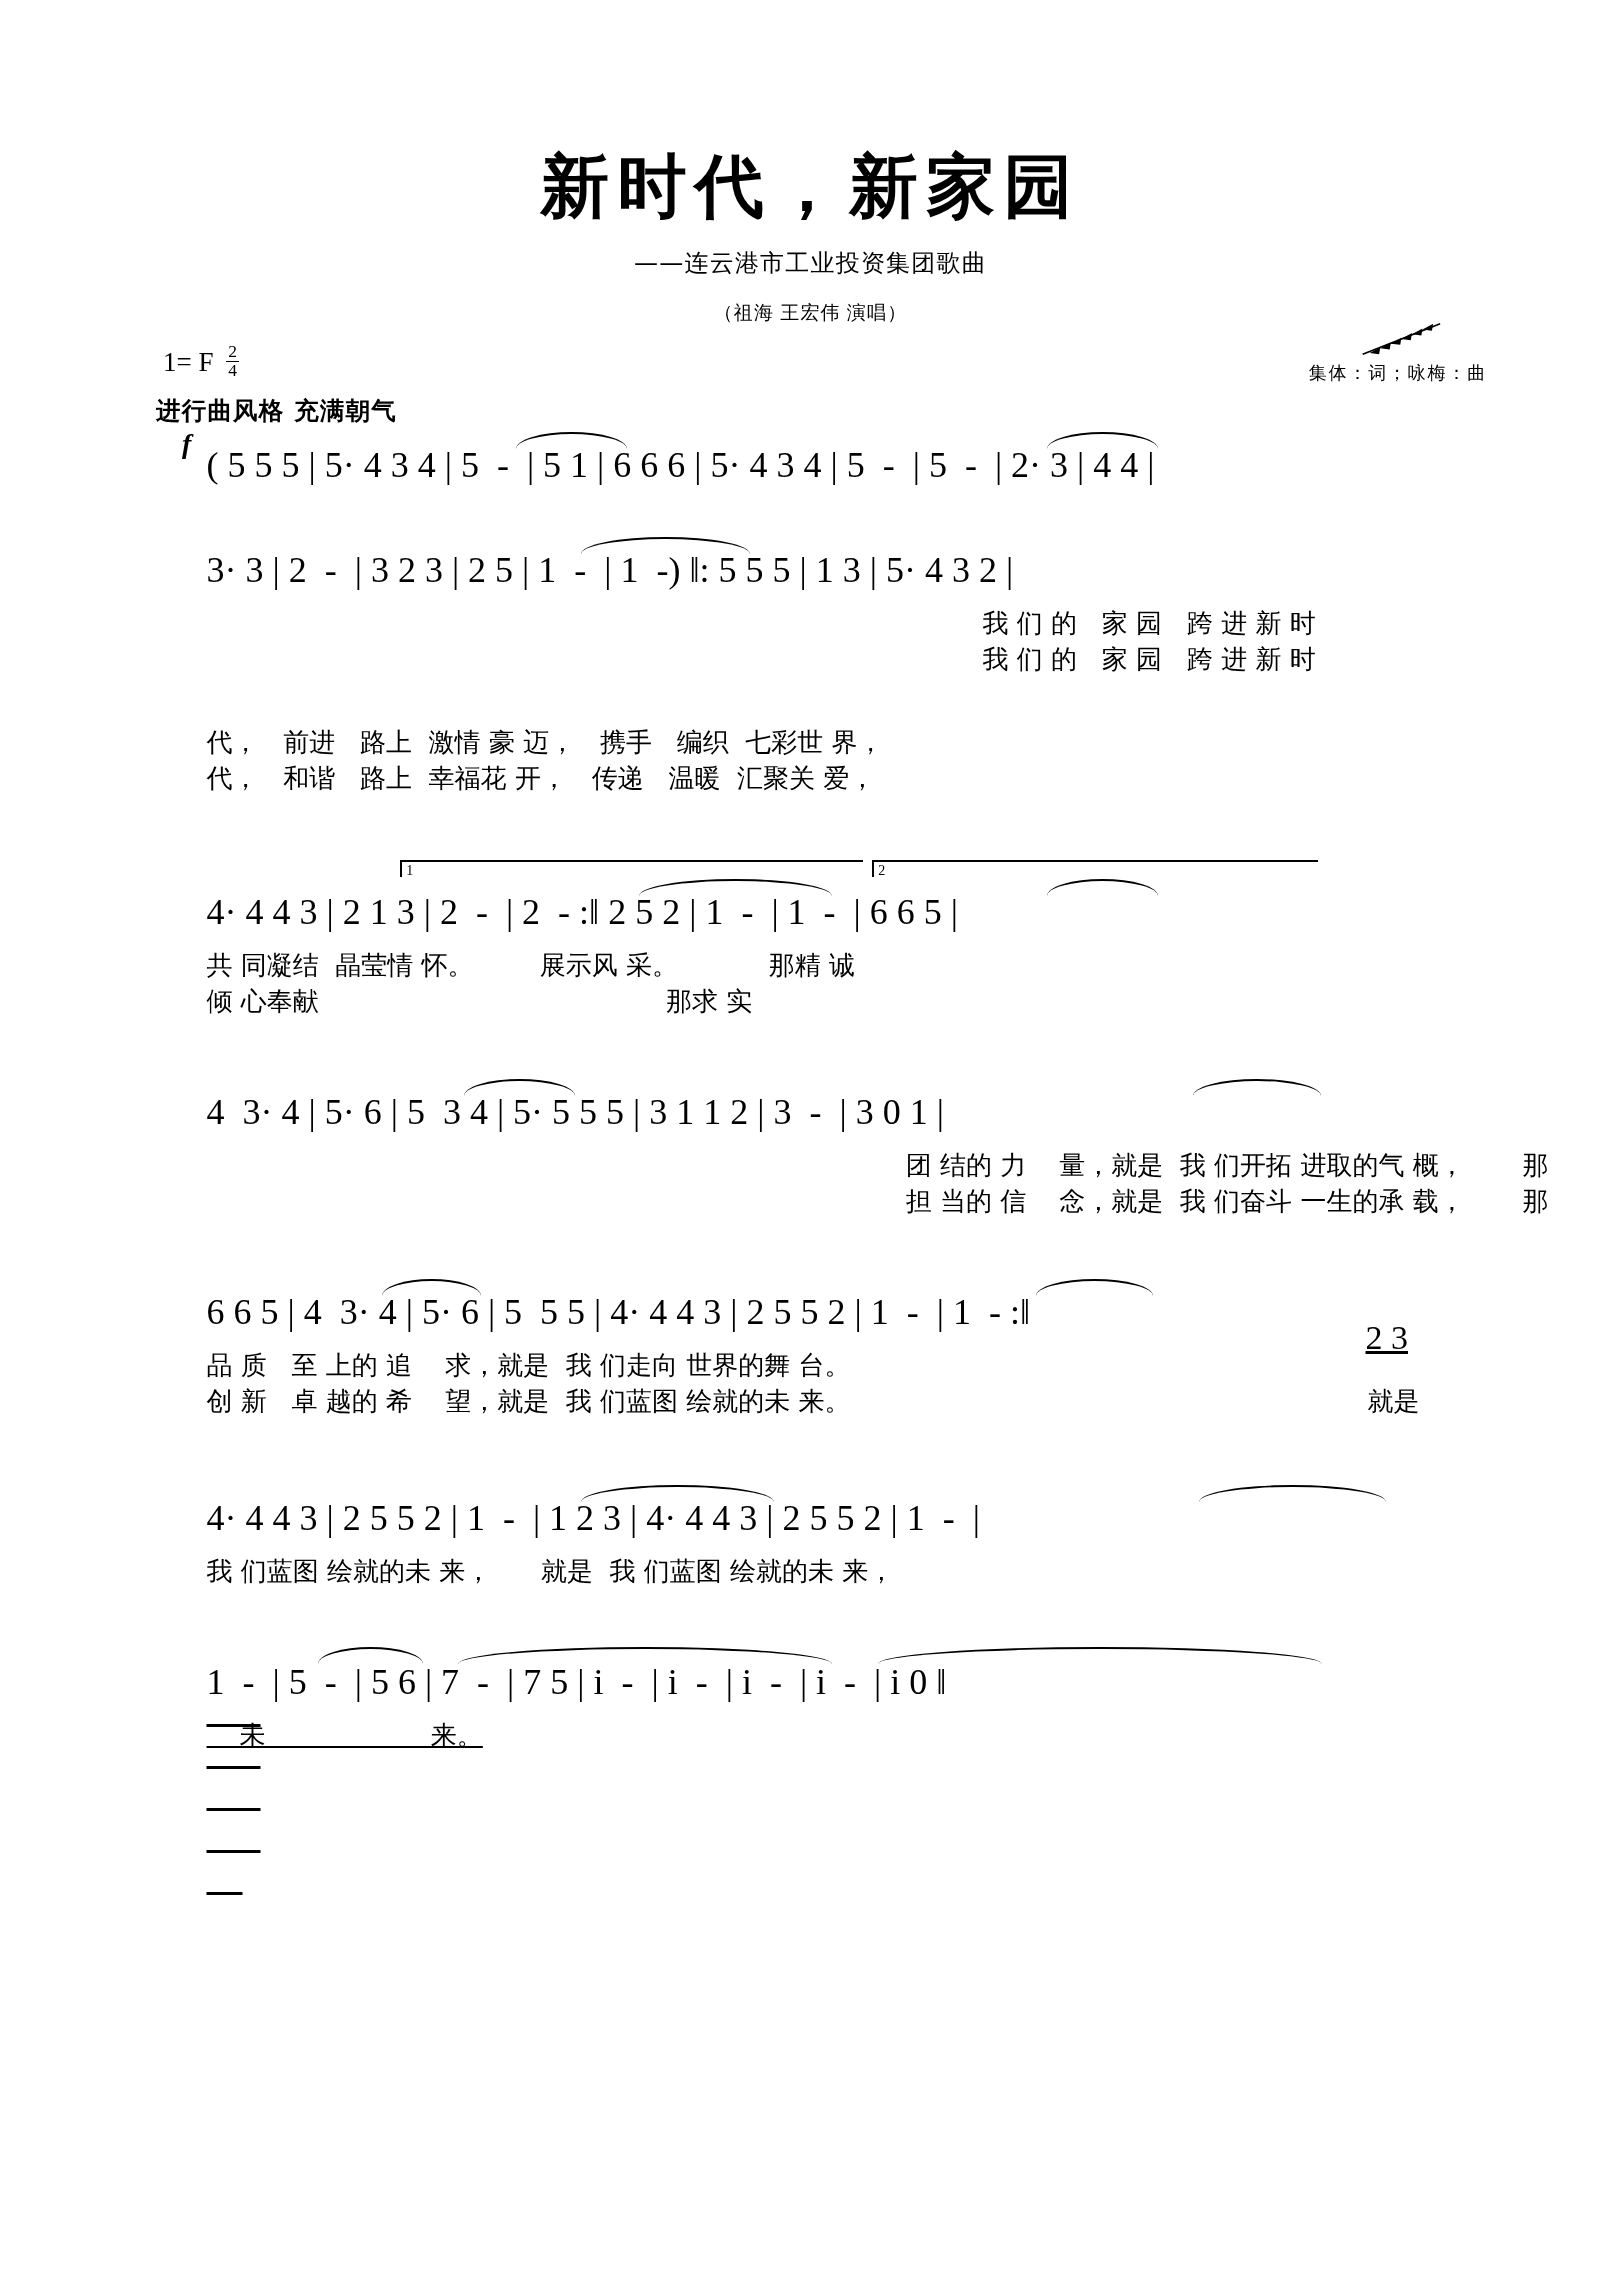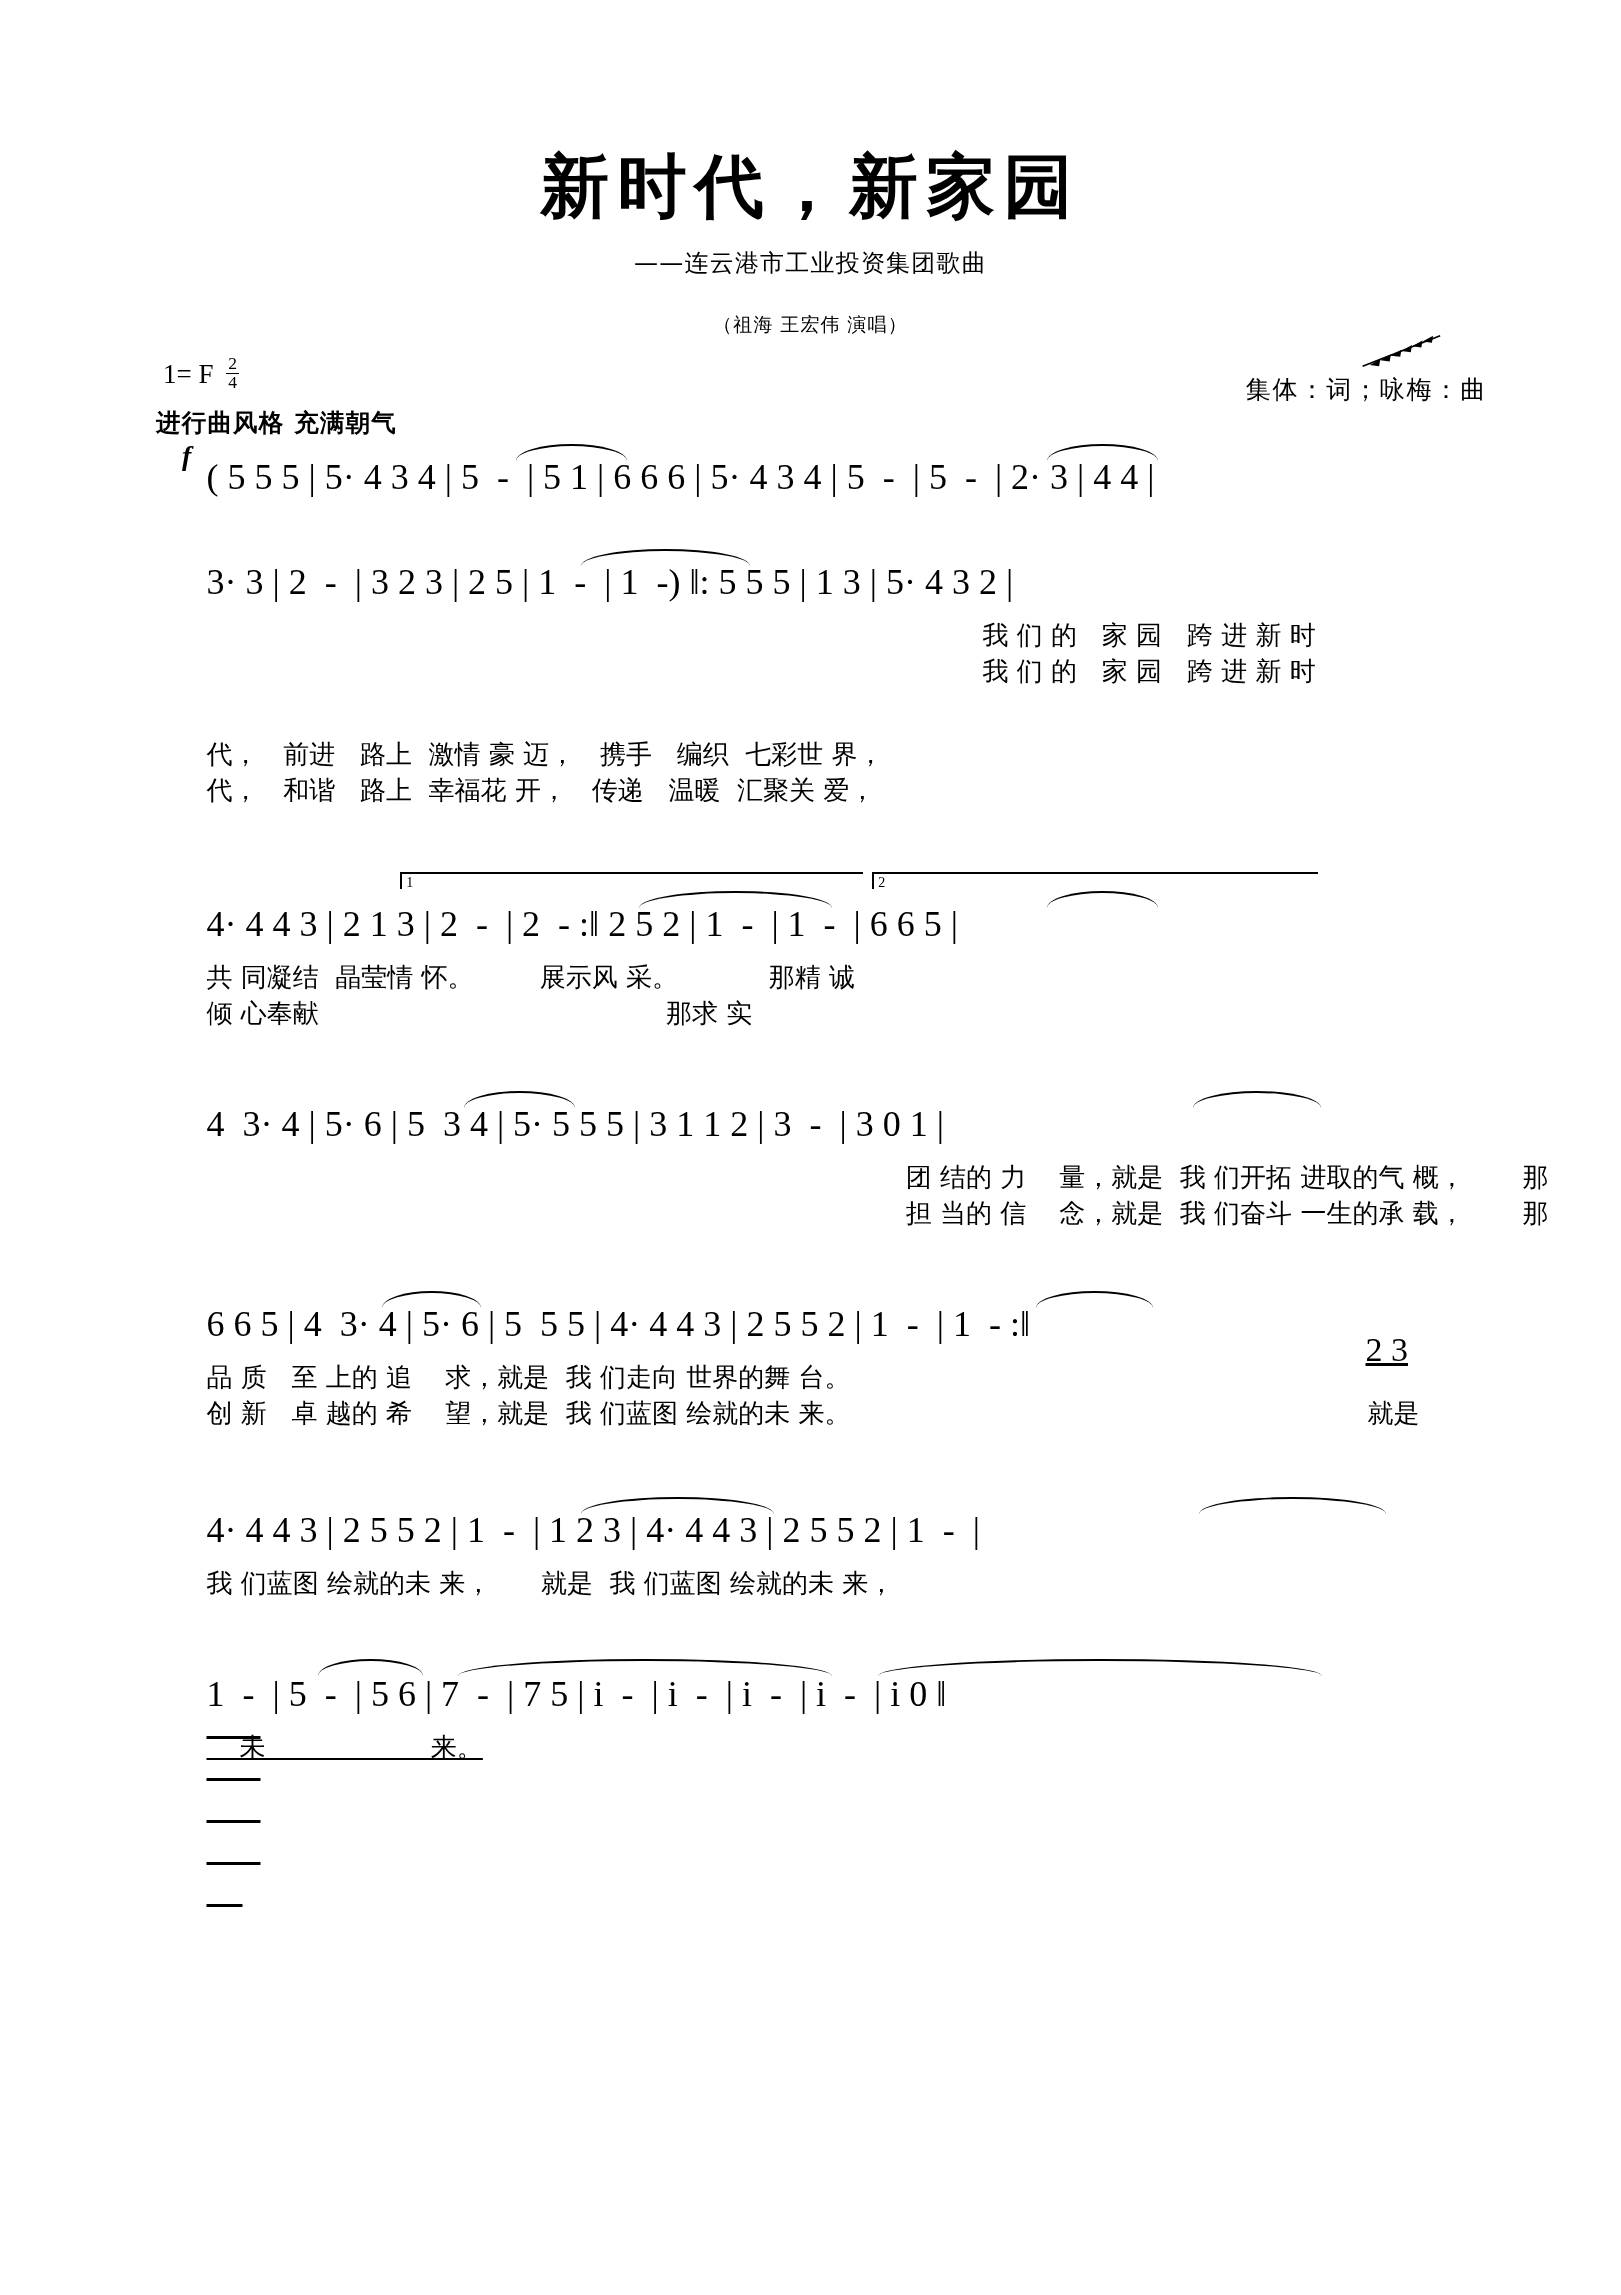--- a/index.html
+++ b/index.html
@@ -34,23 +34,23 @@
   }
   .subtitle {
     text-align: center;
     font-family: "DejaVu Sans", sans-serif;
     font-size: 24px;
     margin-top: 22px;
     letter-spacing: 1.2px;
   }
   .performers {
     text-align: center;
-    font-family: Liberation Sans, sans-serif;
+    font-family: Liberation Serif, serif;
     font-size: 19px;
-    margin-top: 33px;
+    margin-top: 21px;
     letter-spacing: 1.2px;
   }
 
   
   .meta-row {
     position: relative;
     height: 88px;
     margin-top: 10.5px;
   }
   .keysig {
@@ -71,21 +71,21 @@
     top: -3.5px;
   }
   .keysig .frac .num { display: block; border-bottom: 1.8px solid #000; padding: 0 2.3px; }
   .keysig .frac .den { display: block; padding: 0 2.3px; }
 
   .credits {
     position: absolute;
     right: 134px;
     top: 24.5px;
     font-family: "DejaVu Sans", sans-serif;
-    font-size: 25px;
+    font-size: 18px;
     letter-spacing: 1.8px;
   }
   .leaf {
     position: absolute;
     right: 175px;
     top: -17.5px;
     width: 88px;
     height: 47px;
   }
 

